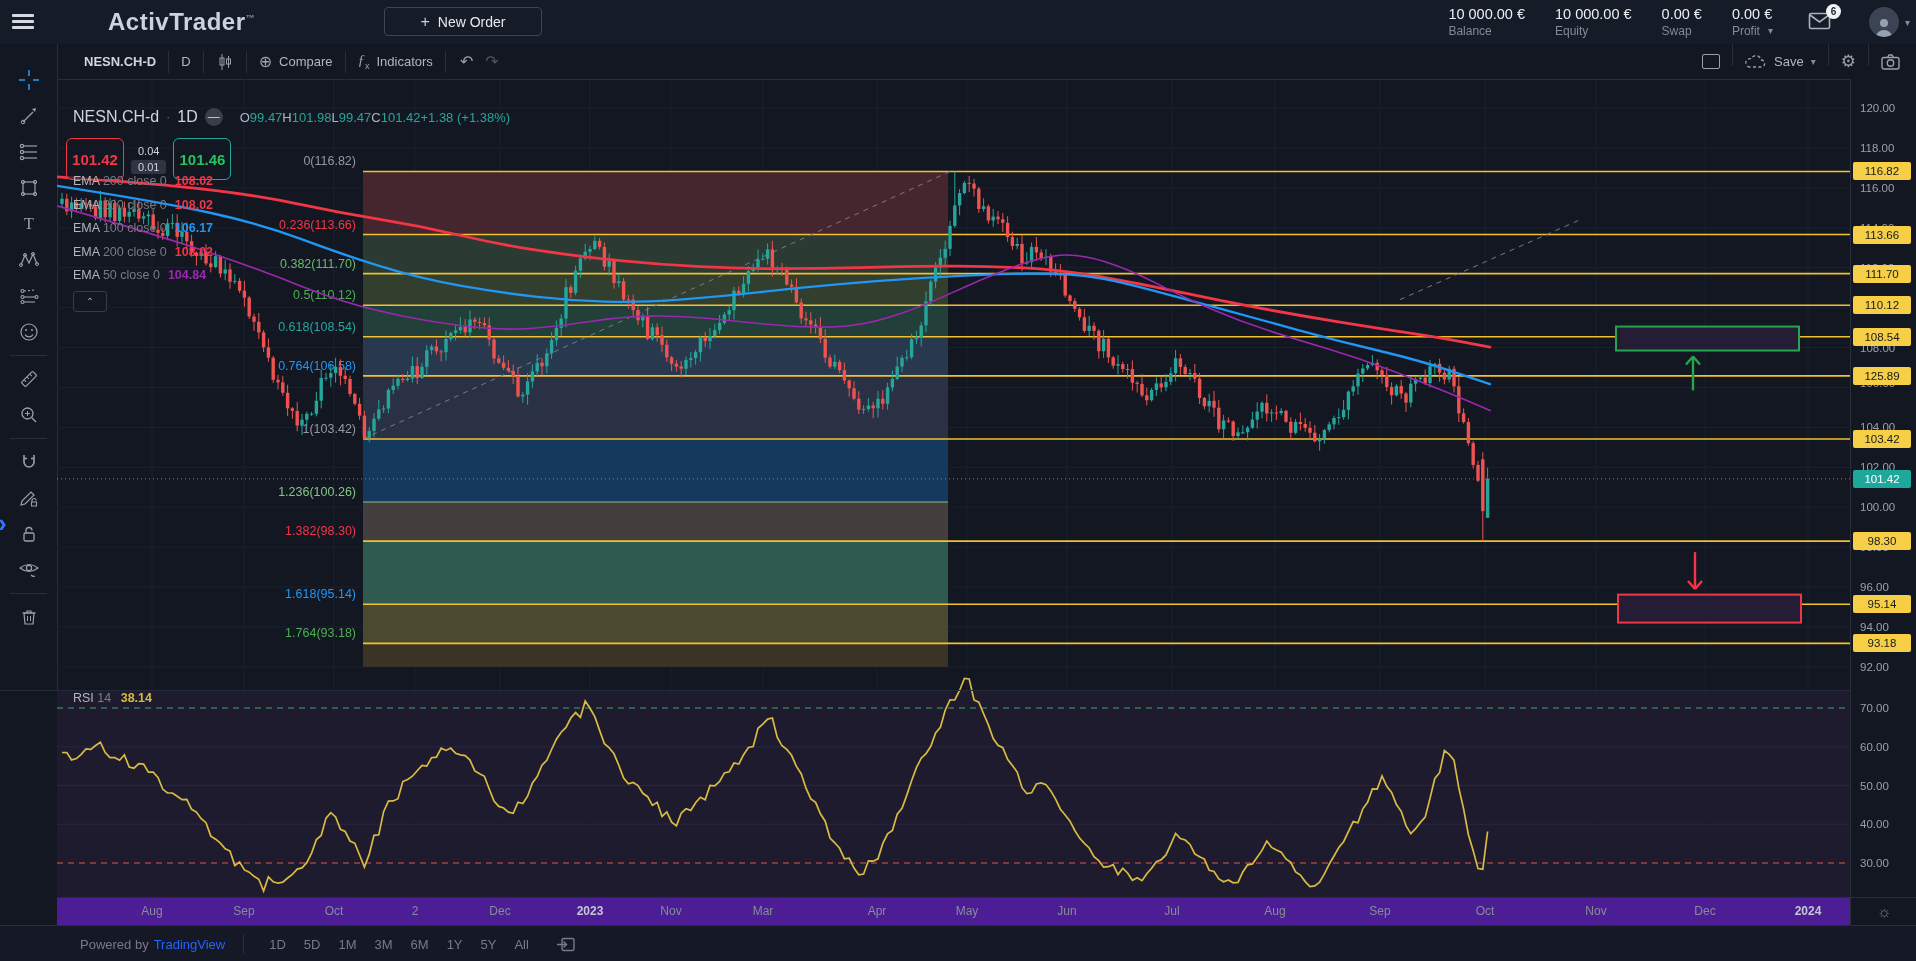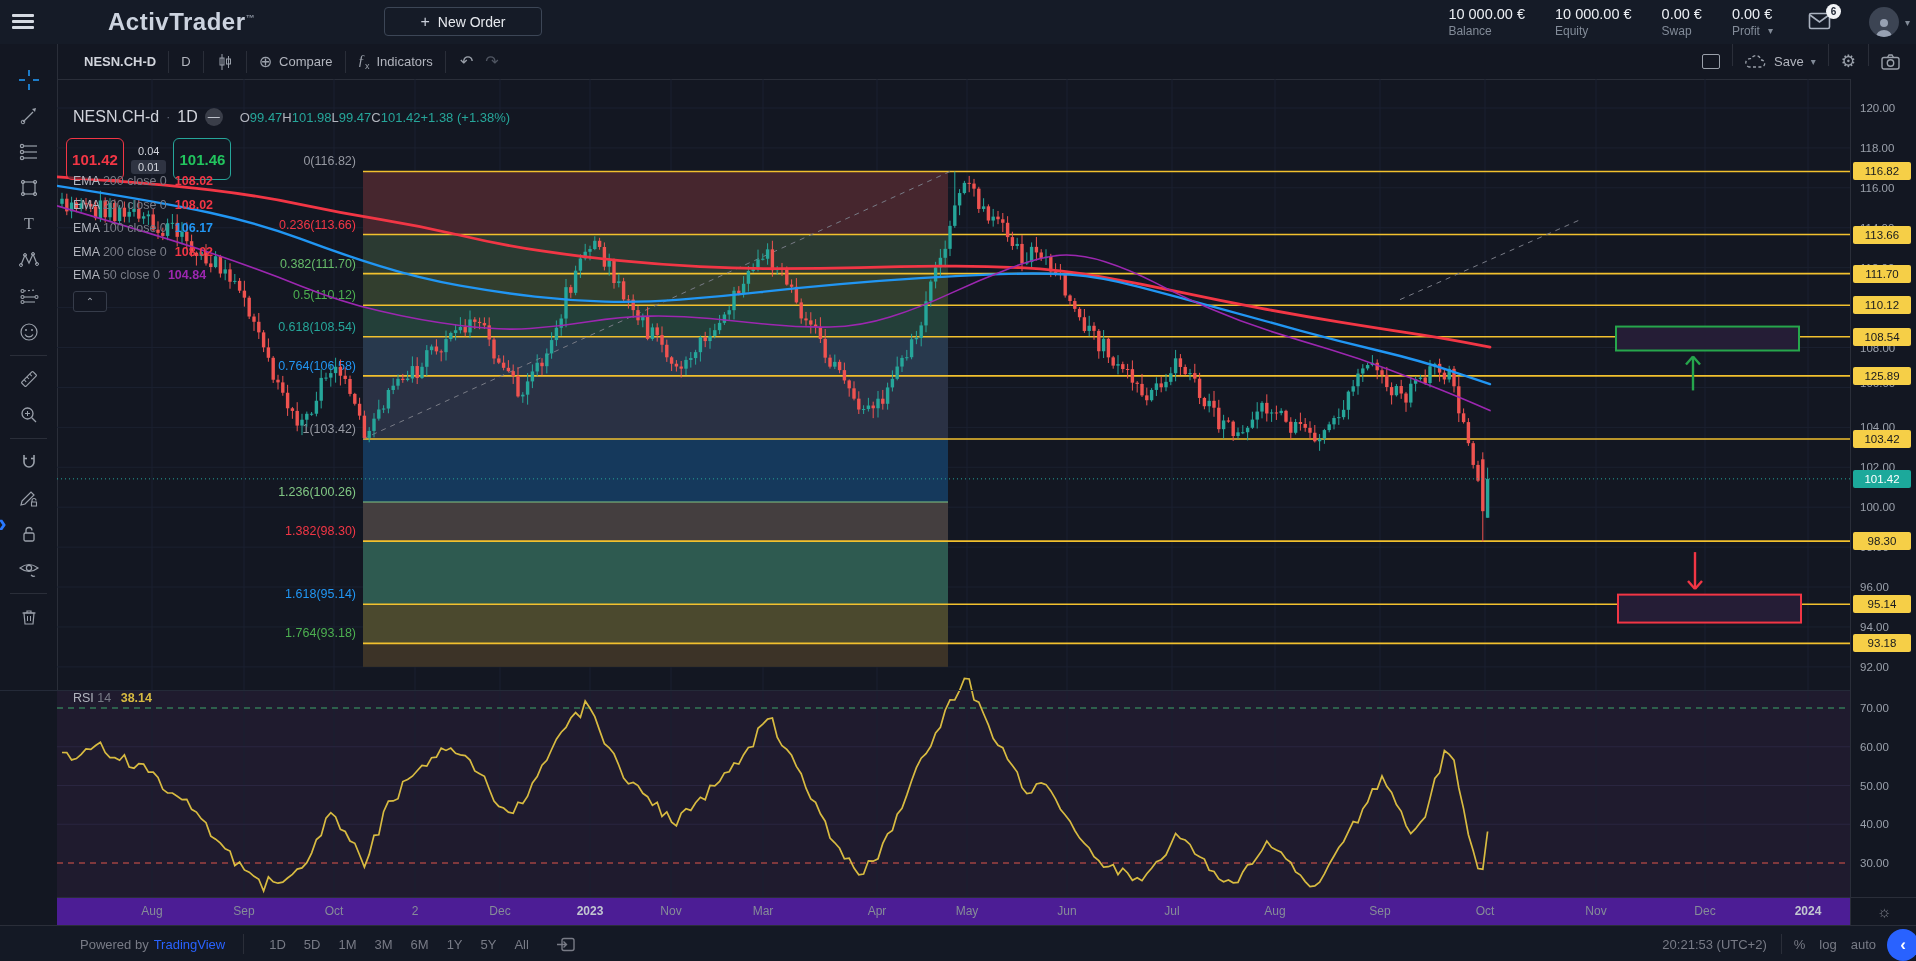--- a/index.html
+++ b/index.html
@@ -1122,22 +1122,13 @@
       <span class="range-btn">1Y</span>
       <span class="range-btn">5Y</span>
       <span class="range-btn">All</span>
     </div>
   <div id="goto-date">
     <svg width="20" height="17" viewBox="0 0 20 17">
       <rect x="6" y="2.5" width="12" height="12" rx="2" fill="none" stroke="#787b86" stroke-width="1.4"></rect>
       <path d="M1 8.5 h9 M7.5 5.5 l3 3 l-3 3" fill="none" stroke="#787b86" stroke-width="1.4"></path>
     </svg>
   </div>
-  <div id="bb-right">
-    <span id="clock">20:21:53 (UTC+2)</span>
-    <div class="bb-vsep"></div>
-    <span class="scale-btn">%</span>
-    <span class="scale-btn">log</span>
-    <span class="scale-btn">auto</span>
-    <div style="width:26px"></div>
-    <div id="collapse-circle">‹</div>
-  </div>
 </div>
 
 </body></html>

